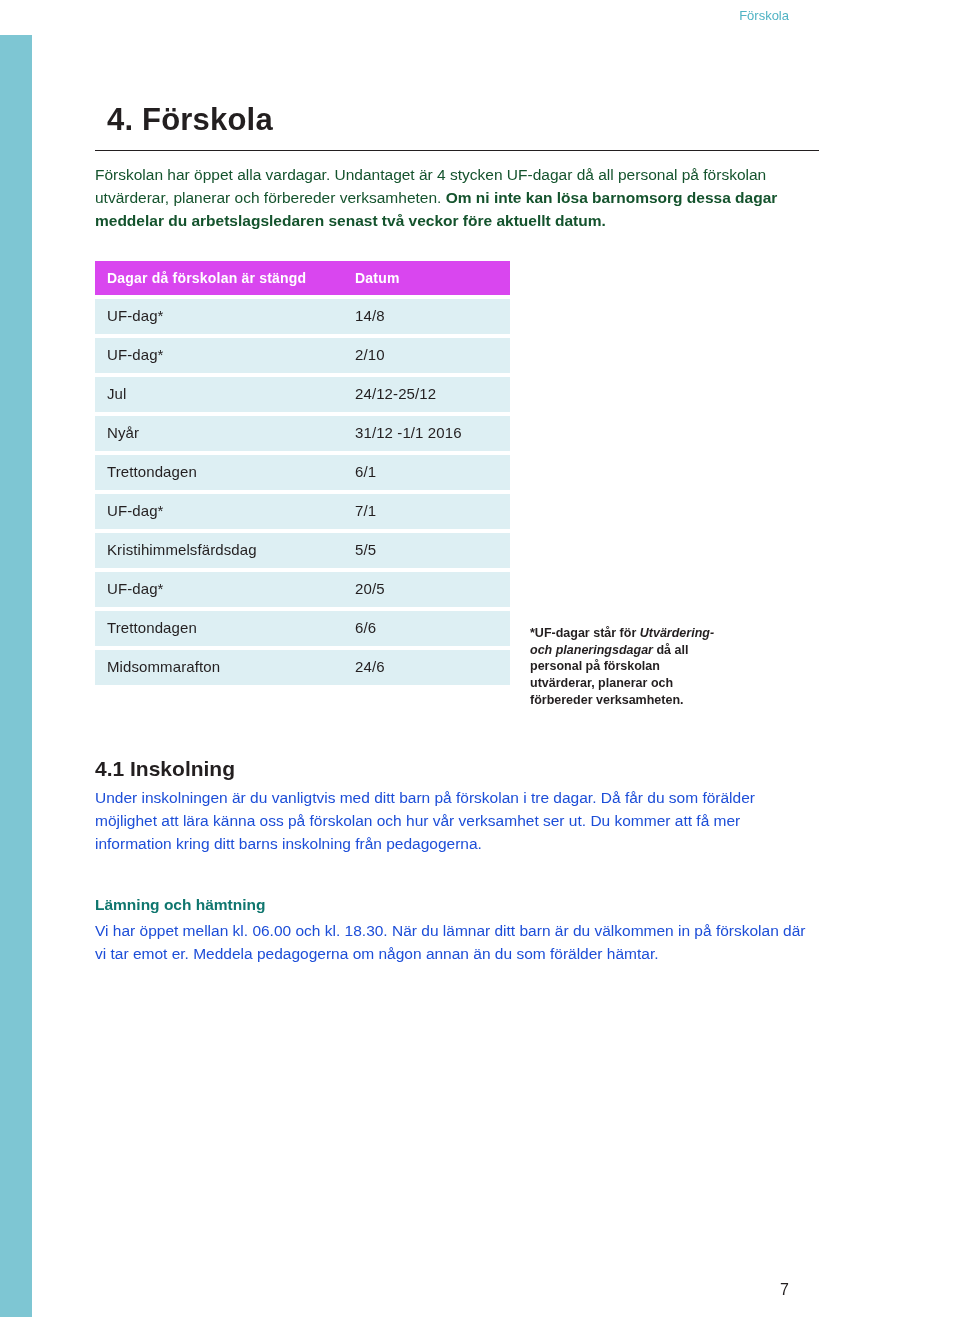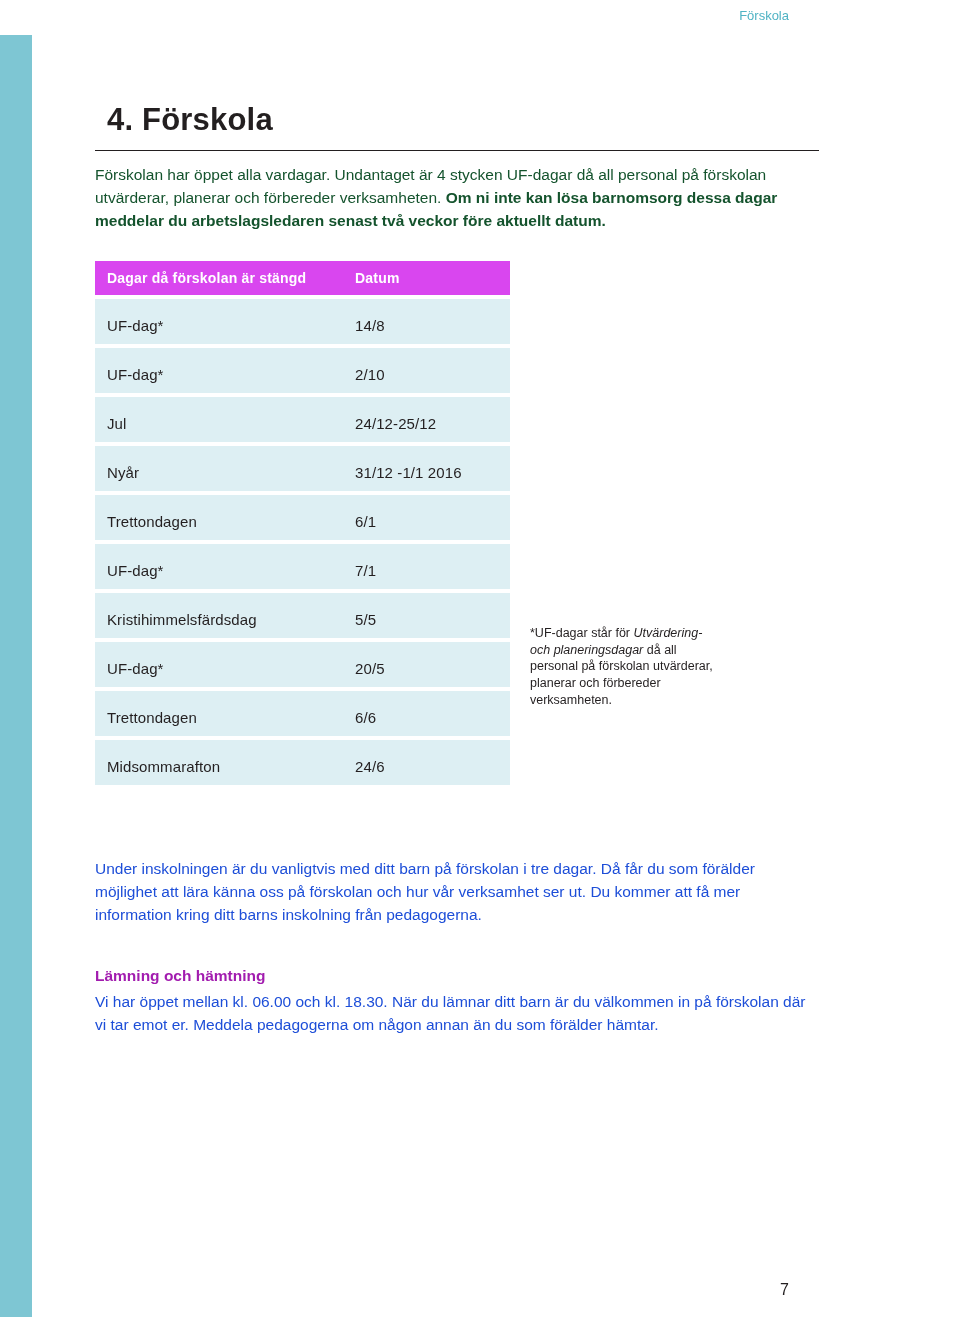--- a/index.html
+++ b/index.html
@@ -85,34 +85,34 @@
     letter-spacing: 0.2px;
   }
   table.days-table th.col-date,
   table.days-table td.col-date {
     padding-left: 10px;
   }
   table.days-table td {
     background: #ddeff3;
     color: #231f20;
     font-size: 15px;
-    padding: 18px 0 10px 12px;
+    padding: 8px 0 10px 12px;
     letter-spacing: 0.1px;
   }
   table.days-table col.c1 { width: 250px; }
   table.days-table col.c2 { width: 165px; }
   
   .footnote {
     position: absolute;
     left: 530px;
     top: 625px;
     width: 185px;
     font-size: 12.5px;
     line-height: 1.33;
-    font-weight: normal;
+    font-weight: bold;
     color: #231f20;
   }
   .footnote em {
     font-style: italic;
   }
   h2.section-title {
     font-size: 21px;
     font-weight: bold;
     color: #231f20;
     margin: 0;
@@ -122,21 +122,21 @@
   p.body {
     font-size: 15.5px;
     line-height: 1.5;
     color: #1d4ed8;
     margin: 5px 0 0 0;
     width: 726px;
   }
   h3.sub-title {
     font-size: 15.5px;
     font-weight: bold;
-    color: #a21caf;
+    color: #0f766e;
     margin: 22px 0 0 0;
   }
   .page-number {
     position: absolute;
     right: 22px;
     bottom: 18px;
     font-size: 16px;
     color: #231f20;
   }
 </style>
@@ -205,20 +205,21 @@
           <td class="col-date">6/6</td>
         </tr>
         <tr>
           <td>Midsommarafton</td>
           <td class="col-date">24/6</td>
         </tr>
       </tbody>
     </table>
 
     <div class="sec41">
+      <h2 class="section-title">4.1 Inskolning</h2>
       <p class="body">Under inskolningen är du vanligtvis med ditt barn på förskolan i tre dagar. Då får du som förälder möjlighet att lära känna oss på förskolan och hur vår verksamhet ser ut. Du kommer att få mer information kring ditt barns inskolning från pedagogerna.</p>
     </div>
 
     <div class="sec42">
       <h3 class="sub-title">Lämning och hämtning</h3>
       <p class="body">Vi har öppet mellan kl. 06.00 och kl. 18.30. När du lämnar ditt barn är du välkommen in på förskolan där vi tar emot er. Meddela pedagogerna om någon annan än du som förälder hämtar.</p>
     </div>
 
   </div>
 

